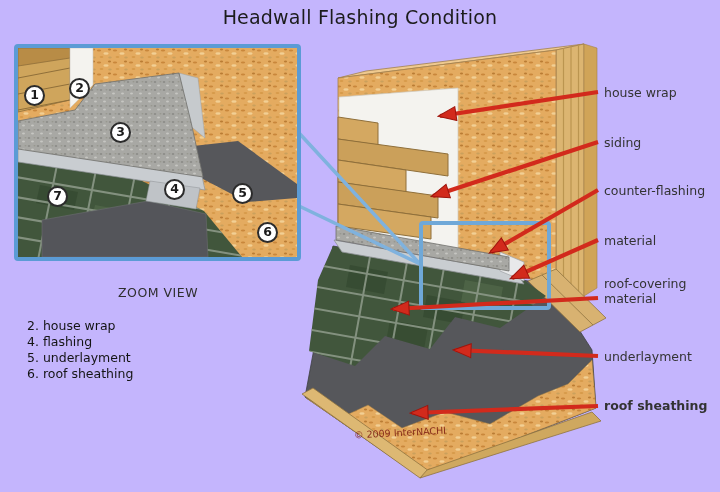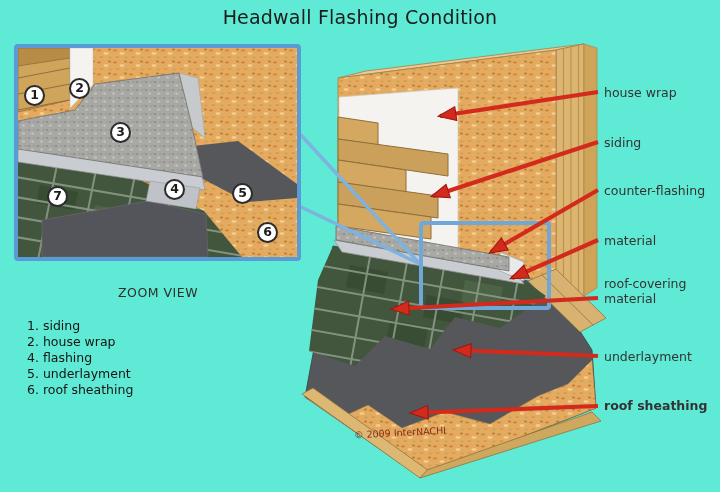--- a/index.html
+++ b/index.html
@@ -1,16 +1,16 @@
 <!DOCTYPE html>
 <html><head>
 <meta charset="utf-8">
 <style>
   html,body{margin:0;padding:0;background:#ffffff;}
-  .page{position:relative;width:720px;height:492px;background:#5eead4;overflow:hidden;
+  .page{position:relative;width:720px;height:492px;background:#c4b5fd;overflow:hidden;
         font-family:"DejaVu Sans","Liberation Sans",sans-serif;}
   .art{position:absolute;left:0;top:0;z-index:1;}
   .txt{position:absolute;z-index:2;}
   .title{left:0;top:6px;width:720px;text-align:center;font-size:19px;color:#1c1c1c;letter-spacing:.2px;}
   .lbl{font-size:12.5px;color:#333333;line-height:15px;}
   .lbl-house-wrap{left:604px;top:85px;}
   .lbl-siding{left:604px;top:135px;}
   .lbl-counter-flashing{left:604px;top:183px;}
   .lbl-flashing{left:604px;top:233px;}
   .lbl-roof-covering{left:604px;top:276px;width:95px;}
@@ -172,21 +172,20 @@
   <div class="txt lbl lbl-siding">siding</div>
   <div class="txt lbl lbl-counter-flashing">counter-flashing</div>
   <div class="txt lbl lbl-flashing">material</div>
   <div class="txt lbl lbl-roof-covering">roof-covering material</div>
   <div class="txt lbl lbl-underlayment">underlayment</div>
   <div class="txt lbl lbl-roof-sheathing">roof sheathing</div>
 
   <div class="txt zoomview">ZOOM VIEW</div>
 
   <div class="txt legend">
-    <div>1. siding</div>
     <div>2. house wrap</div>
     <div>4. flashing</div>
     <div>5. underlayment</div>
     <div>6. roof sheathing</div>
   </div>
 
   <div class="callout c1">1</div>
   <div class="callout c2">2</div>
   <div class="callout c3">3</div>
   <div class="callout c4">4</div>

